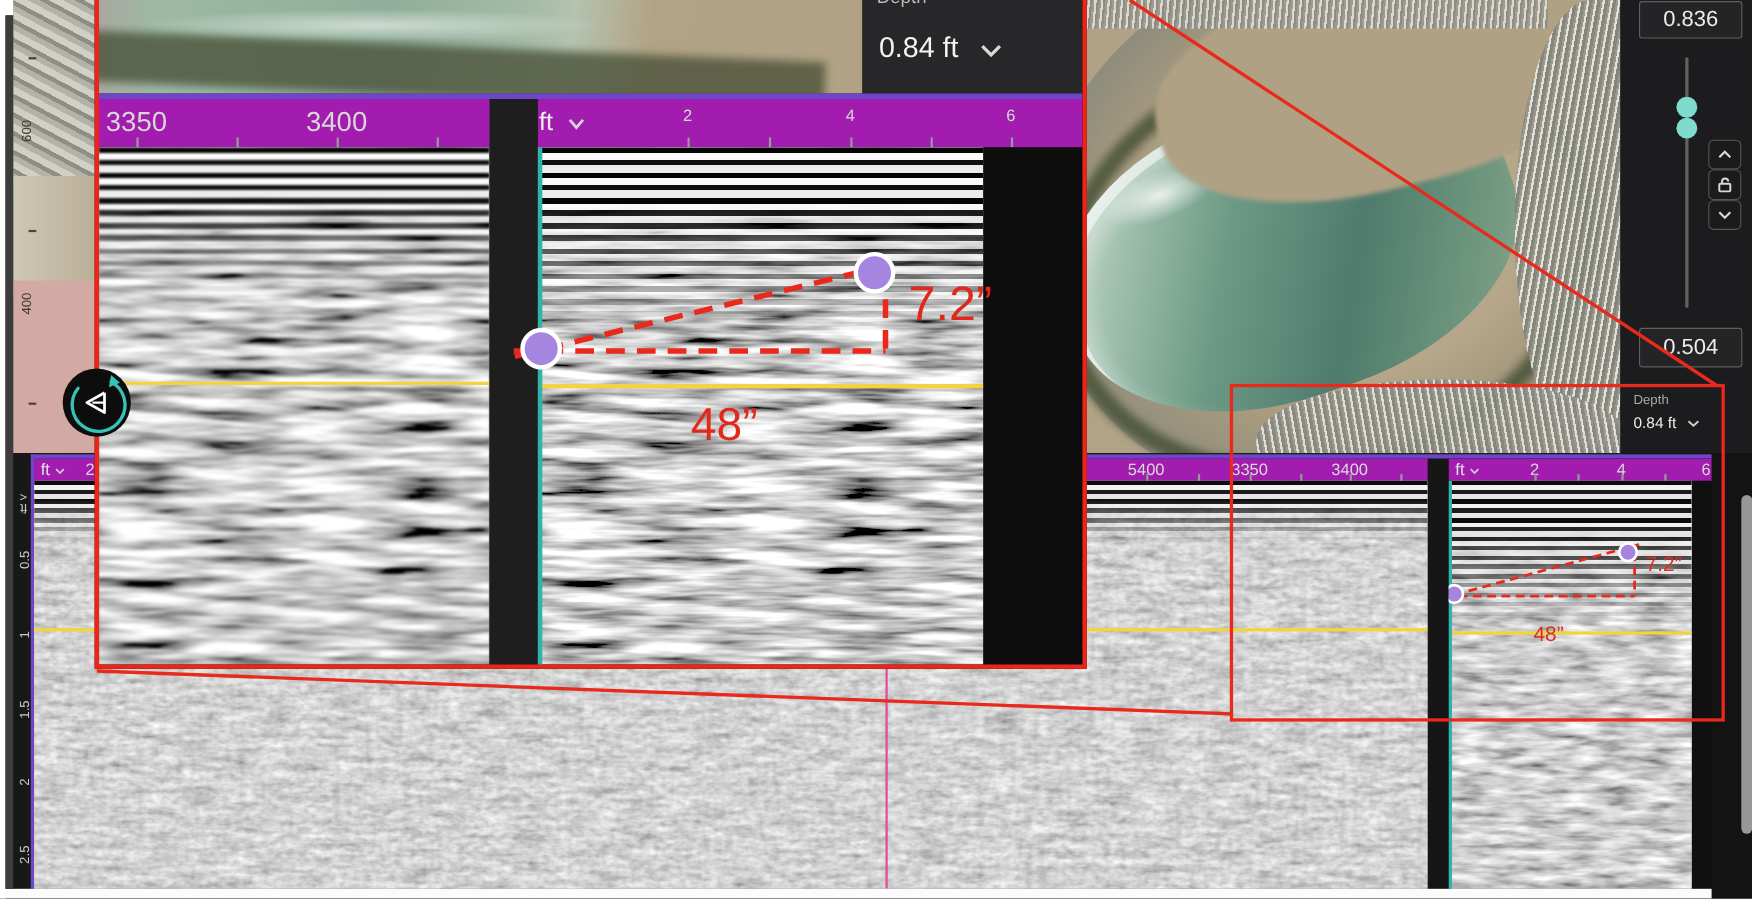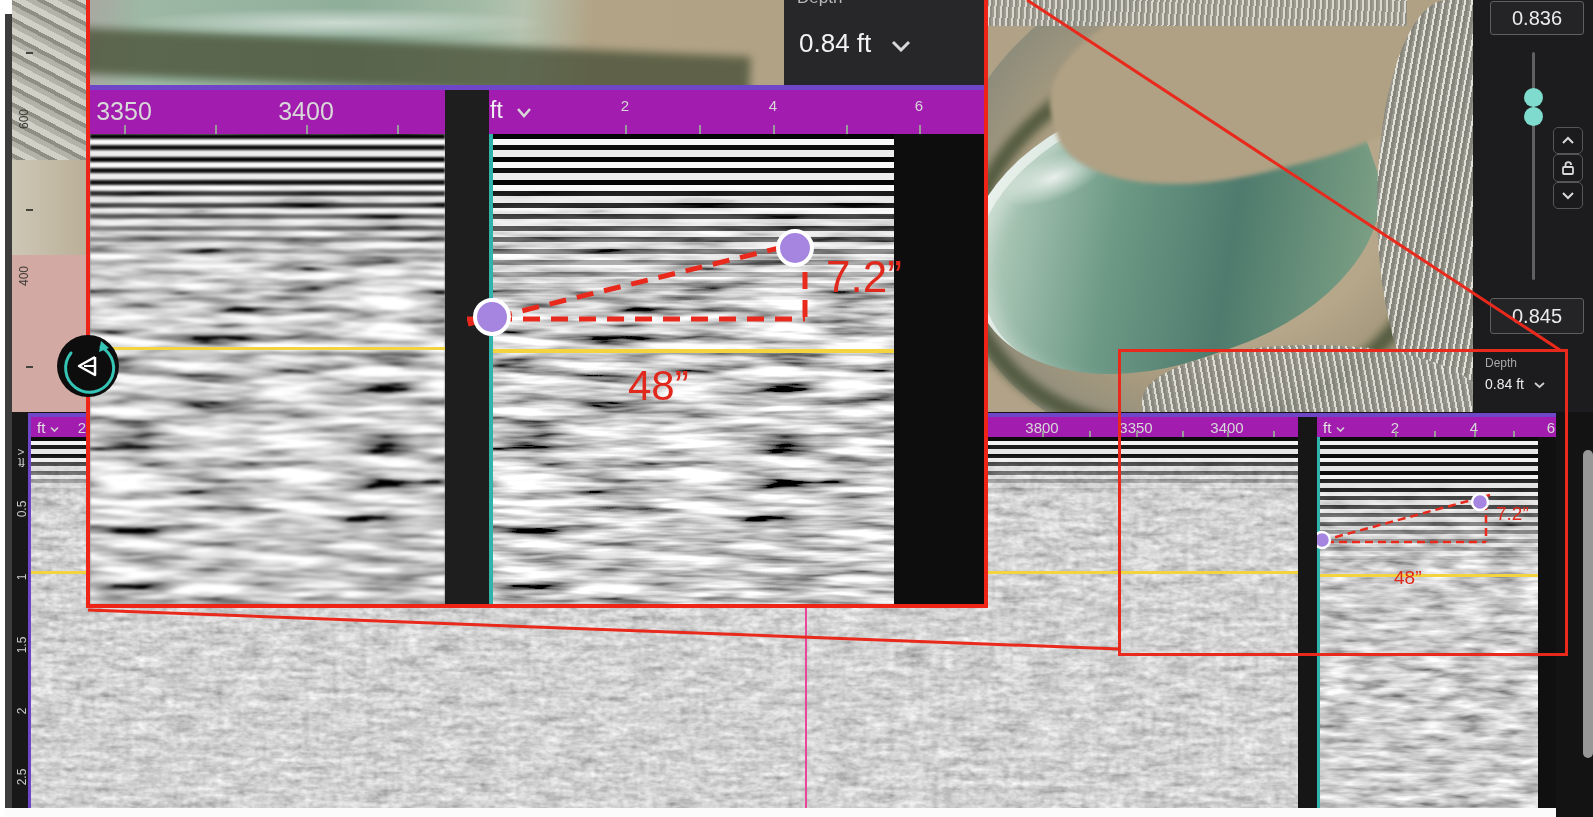--- a/index.html
+++ b/index.html
@@ -106,21 +106,21 @@
       <svg width="14" height="14">
         <rect x="2" y="6" width="10" height="7" rx="1" fill="none" stroke="#d8d8d8" stroke-width="1.8"></rect>
         <path d="M4.5 6 V4 a2.8 2.8 0 0 1 5.6 0" fill="none" stroke="#d8d8d8" stroke-width="1.8"></path>
       </svg>
     </div>
     <div class="ctlbtn" style="left:80px;top:182px;height:25px;">
       <svg width="14" height="9">
           <polyline points="2,2 7,7 12,2" fill="none" stroke="#d8d8d8" stroke-width="2"></polyline>
         </svg>
     </div>
-    <div class="valbox" style="left:17px;top:298px;width:92px;height:34px;font-size:20px;">0.845</div>
+    <div class="valbox" style="left:17px;top:298px;width:92px;height:34px;font-size:20px;">0.504</div>
     <div class="abs" style="left:12px;top:356px;font-size:12px;color:#a8a8a8;">Depth</div>
     <div class="abs" style="left:12px;top:376px;font-size:14px;color:#ececec;">
       <span>0.84 ft</span>
       <svg class="chev" width="11" height="8" style="margin-left:6px">
           <polyline points="1,2 5.5,6 10,2" fill="none" stroke="#cfcfcf" stroke-width="1.8"></polyline>
         </svg>
     </div>
   </div>
 
   <div class="abs" style="left:0;top:412px;width:1593px;height:405px;background:#131313;">
@@ -138,21 +138,21 @@
     <div class="abs" style="left:28px;top:1px;width:3px;height:395px;background:#6f46c8;"></div>
 
     <div class="axisbar abs" style="left:31px;top:5px;width:1267px;height:20px;font-size:15px;">
       <span class="abs" style="left:6px;top:2px;">
         <span>ft</span>
         <svg class="chev" width="9" height="7">
             <polyline points="1,1.5 4.5,5 8,1.5" fill="none" stroke="#cfcfcf" stroke-width="1.6"></polyline>
           </svg>
       </span>
       <span class="ticklbl" style="left:51px;top:2px;">2</span>
-      <span class="ticklbl" style="left:1011px;top:2px;">3800</span>
+      <span class="ticklbl" style="left:1011px;top:2px;">5400</span>
       <span class="ticklbl" style="left:1105px;top:2px;">3350</span>
       <span class="ticklbl" style="left:1196px;top:2px;">3400</span>
       <div class="tick" style="left:1011px;bottom:0;"></div>
       <div class="tick" style="left:1058px;bottom:0;"></div>
       <div class="tick" style="left:1105px;bottom:0;"></div>
       <div class="tick" style="left:1151px;bottom:0;"></div>
       <div class="tick" style="left:1196px;bottom:0;"></div>
       <div class="tick" style="left:1242px;bottom:0;"></div>
     </div>
 

